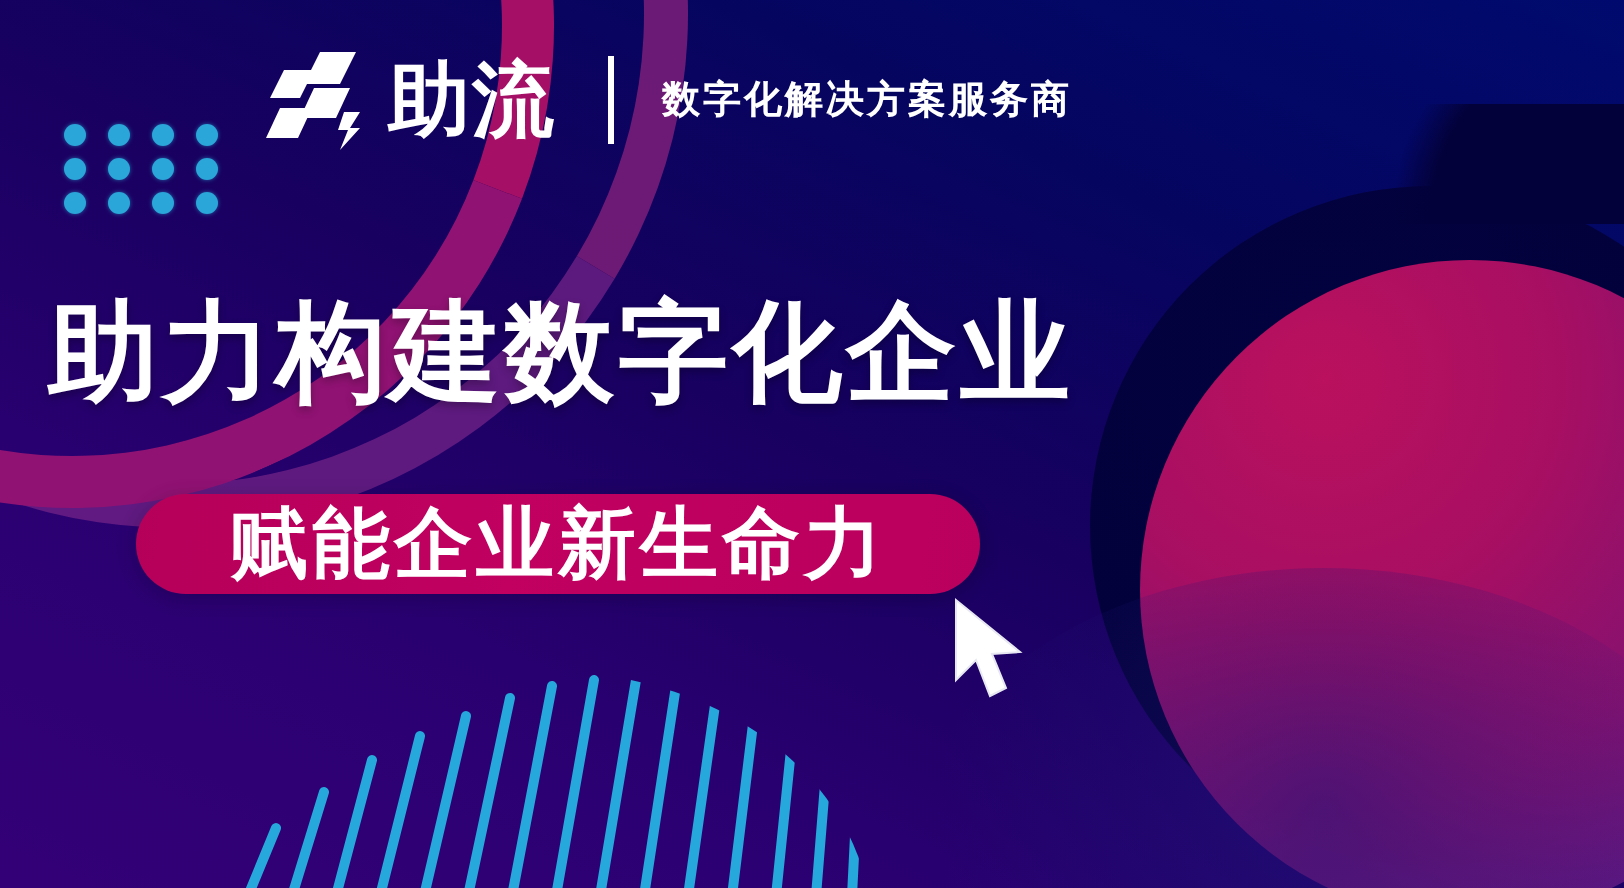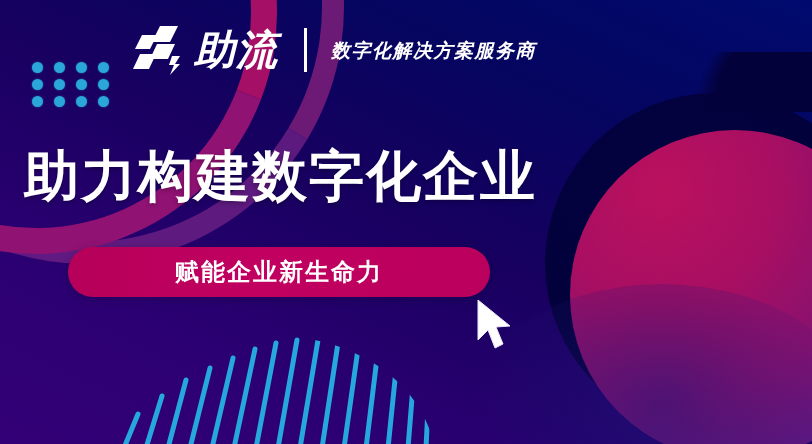--- a/index.html
+++ b/index.html
@@ -123,21 +123,20 @@
   .line-fan svg { display: block; }
 
   
   .header {
     position: absolute;
     left: 130px;
     top: 18px;
     height: 64px;
     display: flex;
     align-items: center;
-    font-style: italic;
   }
   .logo-mark {
     width: 56px;
     height: 56px;
     flex: 0 0 auto;
     margin-right: 8px;
   }
   .logo-mark svg { display: block; }
   .logo-word {
     color: #ffffff;
@@ -187,21 +186,21 @@
     height: 50px;
     border-radius: 25px;
     background: linear-gradient(100deg, #b50059 0%, #c10060 45%, #ba005d 100%);
     display: flex;
     align-items: center;
     justify-content: center;
     box-shadow: 0 2px 10px rgba(0,0,0,0.2);
   }
   .pill-label {
     color: #ffffff;
-    font-size: 24px;
+    font-size: 39px;
     font-weight: 700;
     letter-spacing: 2px;
     line-height: 1;
     white-space: nowrap;
   }
 
   
   .cursor {
     position: absolute;
     left: 474px;

